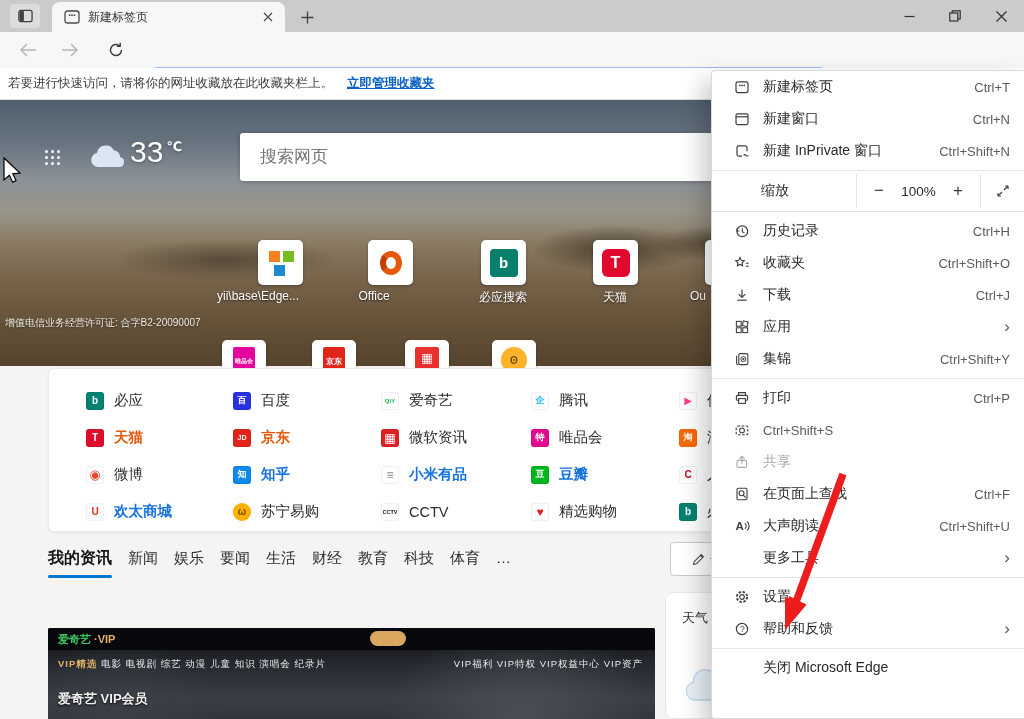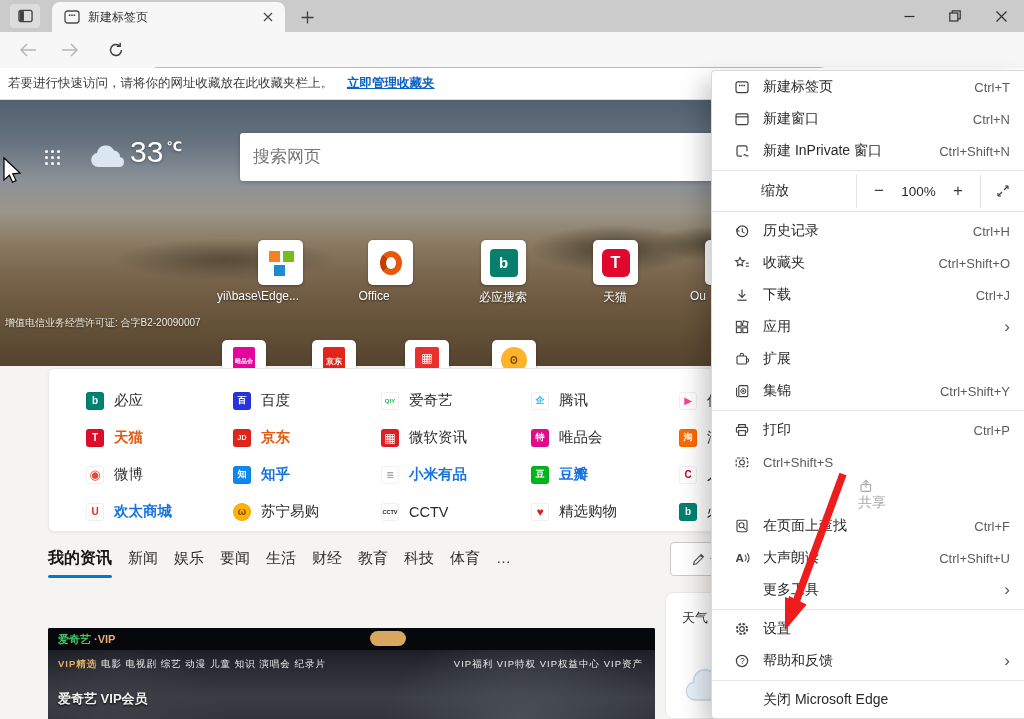--- a/index.html
+++ b/index.html
@@ -39,21 +39,21 @@
       radial-gradient(160px 30px at 22% 60%, rgba(35,30,20,.45), transparent 70%),
       radial-gradient(200px 40px at 90% 58%, rgba(40,34,22,.5), transparent 70%),
       linear-gradient(180deg,#51606f 0%,#66737f 16%,#8b9198 30%,#9a958a 42%,#8a7a62 54%,#77624a 68%,#655239 84%,#55432e 100%);
   }
   .license { position:absolute; left:5px; top:216px; font-size:10px; color:#efece6; text-shadow:0 1px 2px rgba(0,0,0,.5); }
   .dots-grid { position:absolute; left:44px; top:49px; }
   .cloud-big { position:absolute; left:88px; top:43px; }
   .temp { position:absolute; left:130px; top:35px; color:#fff; font-size:30px; font-weight:400; text-shadow:0 1px 3px rgba(0,0,0,.35); }
   .temp sup { font-size:13px; font-weight:bold; margin-left:3px; }
   .ntp-search { position:absolute; left:240px; top:33px; width:598px; height:48px; background:#fff; border-radius:3px; box-shadow:0 1px 4px rgba(0,0,0,.25); display:flex; align-items:center; }
-  .ntp-search input { flex:1; border:none; outline:none; font-size:17px; color:#333; padding-left:13px; background:transparent; }
+  .ntp-search input { flex:1; border:none; outline:none; font-size:17px; color:#333; padding-left:20px; background:transparent; }
   .ntp-search input::placeholder { color:#757575; }
 
   .tile { position:absolute; top:140px; width:45px; height:45px; background:#fff; border-radius:5px; box-shadow:0 1px 3px rgba(0,0,0,.3); display:flex; align-items:center; justify-content:center; }
   .tile-label { position:absolute; top:189px; width:120px; text-align:center; font-size:12px; color:#fff; text-shadow:0 1px 2px rgba(0,0,0,.65); white-space:nowrap; overflow:hidden; }
   .ptile { position:absolute; top:240px; width:44px; height:44px; background:#fff; border-radius:5px; box-shadow:0 1px 3px rgba(0,0,0,.3); display:flex; align-items:flex-start; justify-content:center; padding-top:7px; }
   .badge { border-radius:2px; color:#fff; font-weight:bold; display:flex; align-items:center; justify-content:center; text-align:center; }
 
   .qpanel { position:absolute; left:48px; top:268px; width:928px; height:164px; background:#fff; border:1px solid #ebebeb; border-radius:6px; box-shadow:0 1px 3px rgba(0,0,0,.06);
     display:grid; grid-template-columns:147px 148px 150px 148px 140px; grid-auto-rows:37px; padding:13px 0 0 37px; overflow:hidden; }
   .ql { display:flex; align-items:center; gap:10px; cursor:pointer; white-space:nowrap; }
@@ -87,21 +87,21 @@
   .weather-card { position:absolute; left:665px; top:492px; width:311px; height:127px; background:#fff; border:1px solid #e8e8e8; border-radius:8px; }
   .weather-title { position:absolute; left:16px; top:16px; font-size:13px; color:#333; }
 
   
   .menu { position:absolute; left:711px; top:70px; width:313px; height:649px; background:#fff; border:1px solid #d9d9d9; border-right:none; border-radius:4px 0 0 4px; box-shadow:-8px 10px 24px rgba(0,0,0,.22); z-index:40; }
   .mi { height:32px; display:flex; align-items:center; padding:0 14px 0 22px; font-size:14px; color:#2a2a2a; cursor:pointer; }
   .mi-ico { width:16px; height:16px; margin-right:13px; flex:none; }
   .mi-label { flex:1; white-space:nowrap; }
   .mi-sc { font-size:13px; color:#5c5c5c; }
   .mi-arrow::after { content:"›"; font-size:17px; color:#555; }
-  .mi.disabled { color:#a8a8a8; cursor:default;flex-direction:column; }
+  .mi.disabled { color:#a8a8a8; cursor:default; }
   .mi.disabled .mi-ico { opacity:.45; }
   .mdiv { height:1px; background:#e4e4e4; margin:3px 0; }
   .zoomrow { height:34px; display:flex; align-items:stretch; font-size:14px; color:#2a2a2a; }
   .zr-label { width:144px; display:flex; align-items:center; padding-left:49px; }
   .zr-mid { width:125px; display:flex; align-items:center; justify-content:space-between; padding:0 12px; border-left:1px solid #e4e4e4; border-right:1px solid #e4e4e4; }
   .zr-btn { font-size:17px; color:#3a3a3a; width:20px; text-align:center; cursor:pointer; }
   .zr-val { font-size:13.5px; }
   .zr-fs { flex:1; display:flex; align-items:center; justify-content:center; cursor:pointer; }
 
   .overlay-svg { position:absolute; left:0; top:0; width:1024px; height:719px; pointer-events:none; z-index:50; }
@@ -487,28 +487,20 @@
           <rect x="2.4" y="2.4" width="4.8" height="4.8" fill="none" stroke="#3f3f3f" stroke-width="1.1"></rect>
           <rect x="8.8" y="2.4" width="4.8" height="4.8" fill="none" stroke="#3f3f3f" stroke-width="1.1" transform="rotate(12 11.2 4.8)"></rect>
           <rect x="2.4" y="8.8" width="4.8" height="4.8" fill="none" stroke="#3f3f3f" stroke-width="1.1"></rect>
           <rect x="8.8" y="8.8" width="4.8" height="4.8" fill="none" stroke="#3f3f3f" stroke-width="1.1"></rect>
         </svg>
       <span class="mi-label">应用</span>
         <span class="mi-arrow"></span>
     </div>
     <div class="mi">
       <svg class="mi-ico" viewBox="0 0 16 16">
-          <rect x="3" y="5" width="9.5" height="8" rx="1" fill="none" stroke="#3f3f3f" stroke-width="1.1"></rect>
-          <path d="M6.2 5 V3.8 a1.6 1.6 0 0 1 3.2 0 V5" fill="none" stroke="#3f3f3f" stroke-width="1.1"></path>
-          <path d="M12.5 7.8 h.6 a1.6 1.6 0 0 1 0 3.2 h-.6" fill="none" stroke="#3f3f3f" stroke-width="1.1"></path>
-        </svg>
-      <span class="mi-label">扩展</span>
-    </div>
-    <div class="mi">
-      <svg class="mi-ico" viewBox="0 0 16 16">
           <rect x="4.8" y="2.6" width="9" height="11" rx="1.2" fill="none" stroke="#3f3f3f" stroke-width="1.1"></rect>
           <path d="M2.6 4.8 v7.2 a1.8 1.8 0 0 0 1.8 1.8" fill="none" stroke="#3f3f3f" stroke-width="1.1"></path>
           <circle cx="9.3" cy="8.1" r="2.5" fill="none" stroke="#3f3f3f" stroke-width="1"></circle>
           <path d="M9.3 6.9 v2.4 M8.1 8.1 h2.4" stroke="#3f3f3f" stroke-width="1"></path>
         </svg>
       <span class="mi-label">集锦</span>
         <span class="mi-sc">Ctrl+Shift+Y</span>
     </div>
     <div class="mdiv"></div>
     <div class="mi">

